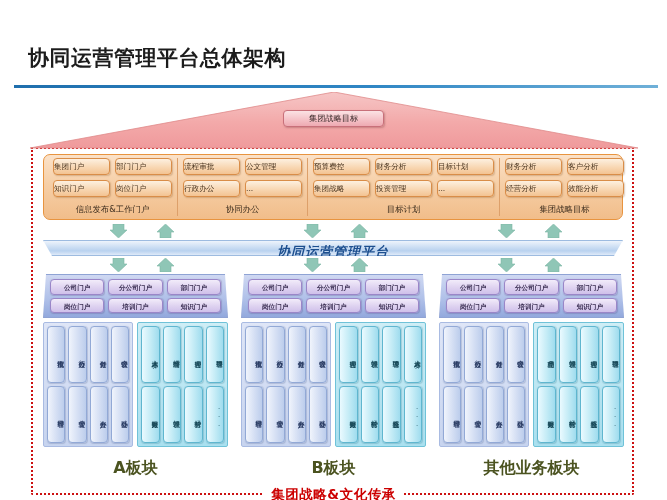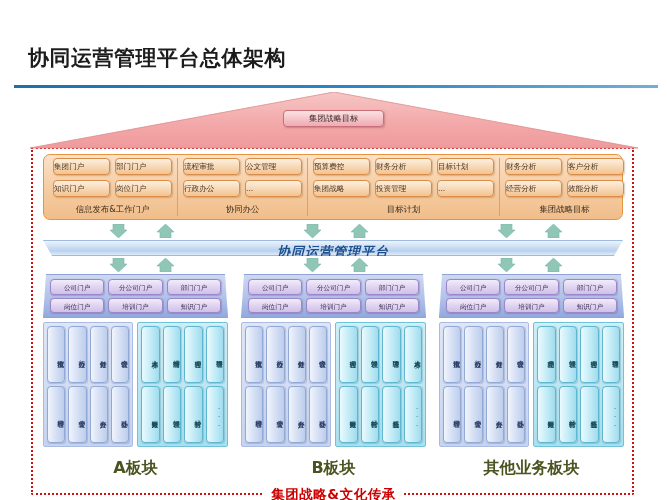--- a/index.html
+++ b/index.html
@@ -98,20 +98,21 @@
     padding: 4px 6px;
     display: grid; grid-template-columns: repeat(3, 1fr); grid-template-rows: repeat(2, 1fr);
     gap: 3px 4px;
   }
   .pbox {
     border-radius: 4px; border: 1px solid #9a86c8;
     background: linear-gradient(to bottom, #f2ecfa 0%, #ded2f0 55%, #cfc0ea 100%);
     font-size: 6.6px; color: #3a2e52; text-align: center; line-height: 16px;
     white-space: nowrap; overflow: hidden;
     box-shadow: 0.5px 0.5px 1px rgba(80,60,120,.25);
+    font-weight: bold;
   }
 
   .mod-area { margin-top: 4px; display: flex; gap: 4px; }
   .mod-panel { padding: 3px; border-radius: 2px; }
   .mod-blue {
     width: 90px;
     background: linear-gradient(to bottom, #dfe6f7 0%, #c7d4ef 100%);
     border: 1px solid #a9bbe2;
   }
   .mod-cyan {

